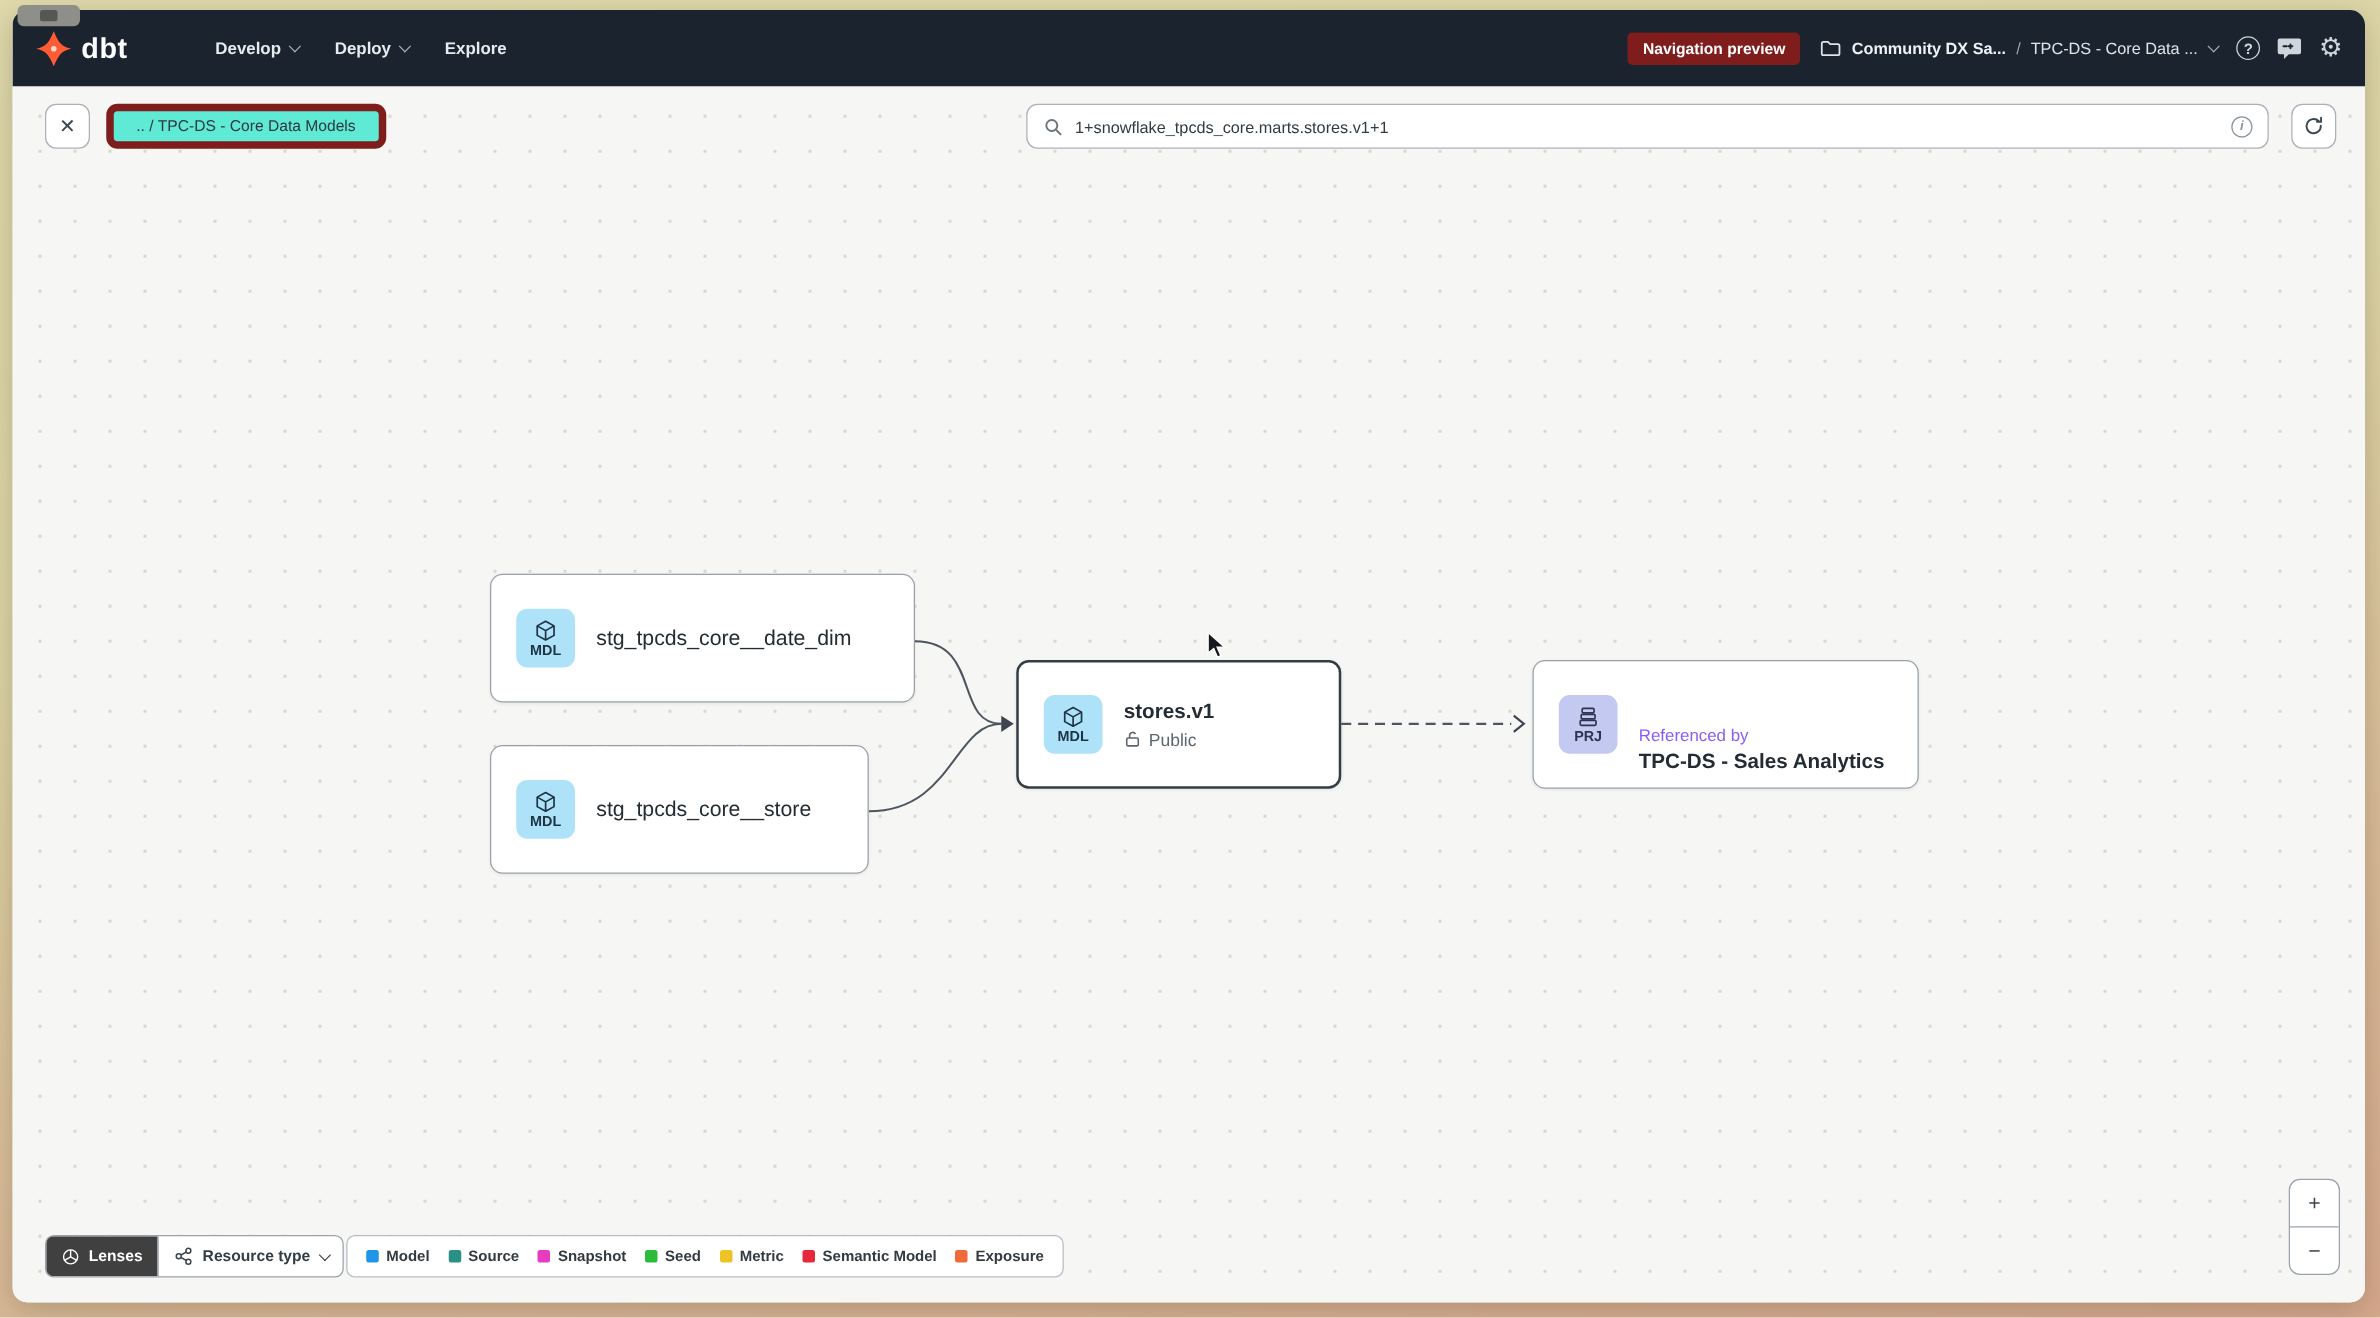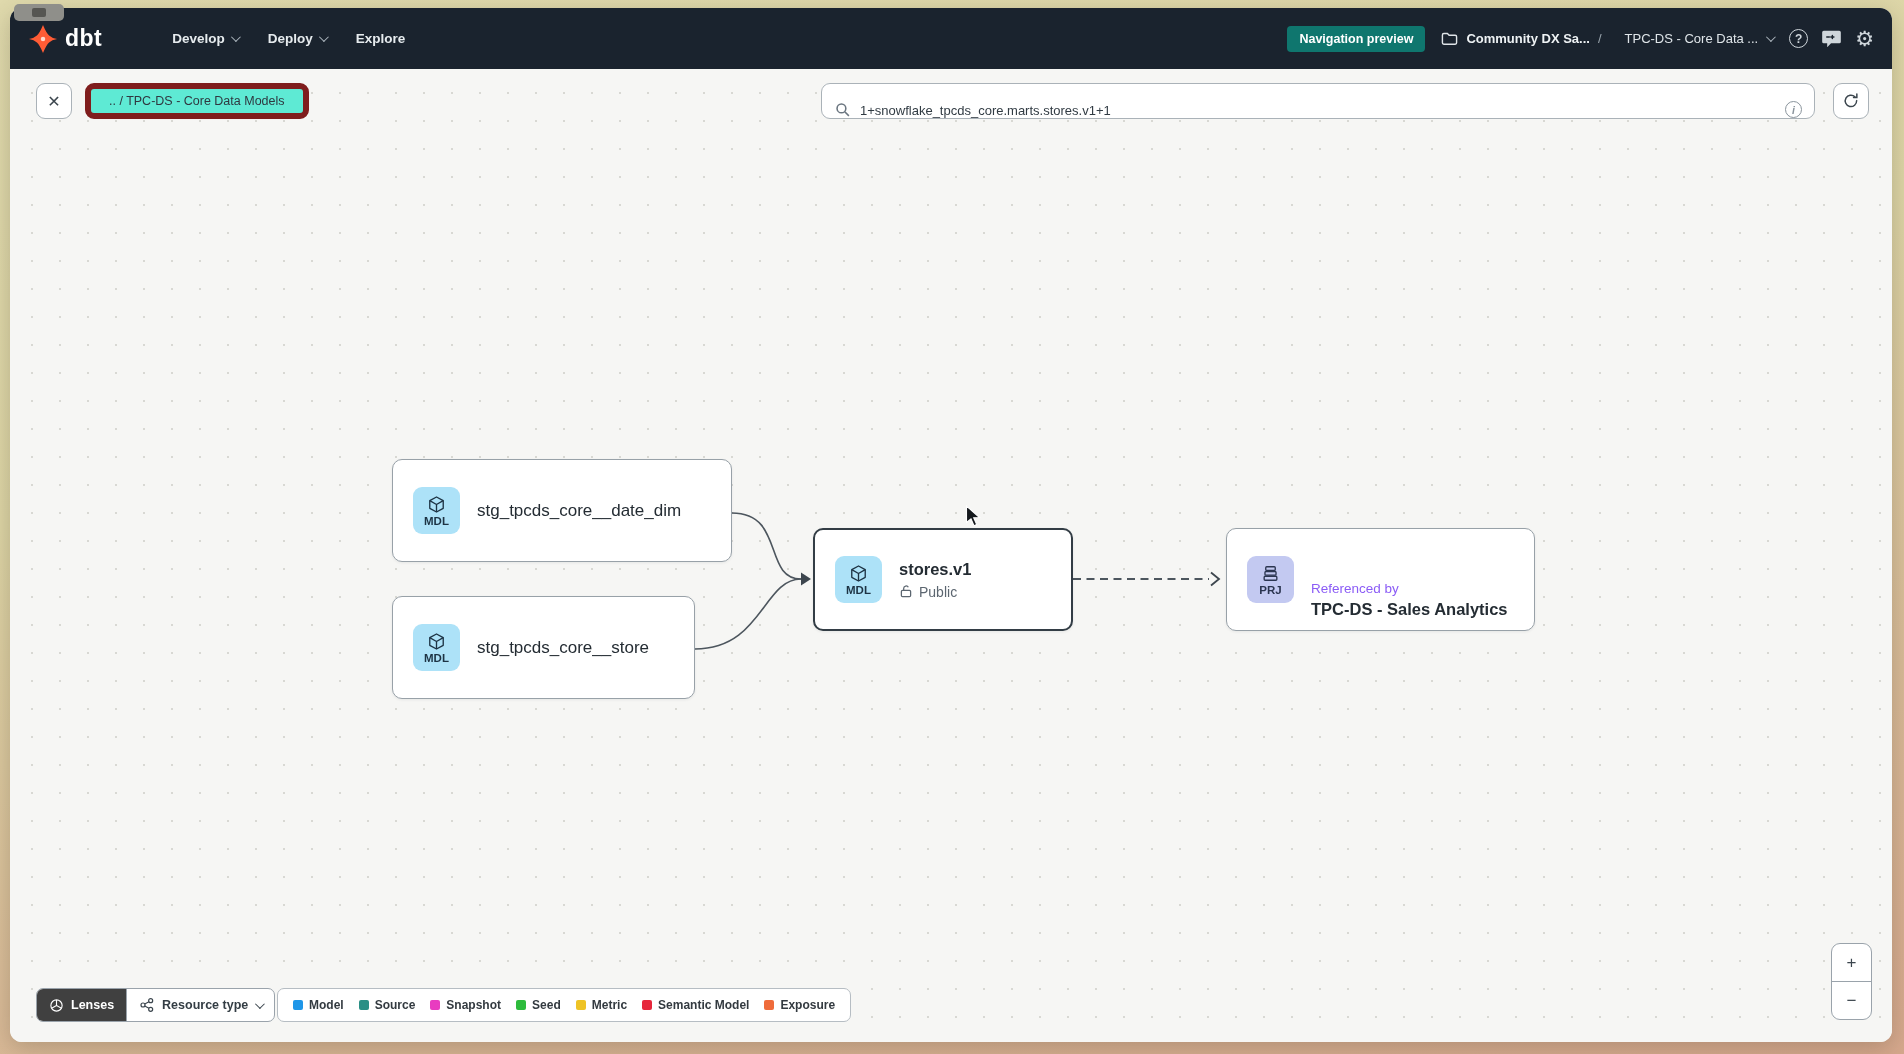--- a/index.html
+++ b/index.html
@@ -30,27 +30,27 @@
     color:#e6ebee; z-index:20;gap:32px;
   }
   .brand{ display:flex; align-items:center; gap:7px; margin-right:38px; }
   .brand-word{ font-size:23px; font-weight:700; color:#fff; letter-spacing:.5px; }
   .menu{ display:flex; align-items:center; gap:30px; }
   .menu-item{ display:flex; align-items:center; gap:6px; font-size:13.5px; font-weight:700; cursor:pointer; }
   .chev{ width:7px; height:7px; border-right:1.6px solid #aab4bc; border-bottom:1.6px solid #aab4bc;
          transform:rotate(45deg) translateY(-2px); display:inline-block; }
   .nav-right{ margin-left:auto; display:flex; align-items:center; gap:16px; }
   .preview-badge{
-    background:#0f766e; color:#fff; font-size:12.5px; font-weight:700;
+    background:#7f1d1d; color:#fff; font-size:12.5px; font-weight:700;
     padding:6px 12px; border-radius:4px; cursor:pointer;
   }
   .crumbs{ display:flex; align-items:center; gap:8px; font-size:13px; cursor:pointer;}
   .crumb-account{ font-weight:700; color:#eef2f4; }
   .crumb-sep{ color:#9aa5ad; }
-  .crumb-project{ color:#dfe5e9;margin-left:15px; }
+  .crumb-project{ color:#dfe5e9; }
   .nav-icons{ display:flex; align-items:center; gap:13px; }
   .help-circle{
     width:19px; height:19px; border:1.7px solid #cfd6db; border-radius:50%;
     display:flex; align-items:center; justify-content:center;
     font-size:12px; font-weight:700; color:#cfd6db; cursor:pointer;
   }
   .gear{ font-size:21px; color:#cfd6db; line-height:1; cursor:pointer; }
 
   
   .canvas{
@@ -71,21 +71,21 @@
   .refresh-btn{ left:1823px; top:75px; }
   .path-chip{
     position:absolute; left:75px; top:75px; height:36px; padding:0 18px;
     background:#5eead4; border:6px solid #7f1d1d; border-radius:9px;
     display:flex; align-items:center; font-size:12.5px; color:#2f3840;
     z-index:10; cursor:pointer; white-space:nowrap;
   }
   .searchbar{
     position:absolute; left:811px; top:75px; width:994px; height:36px;
     background:#fff; border:1px solid #aab2b8; border-radius:9px;
-    display:flex; align-items:flex-end; padding:0 12px; gap:9px; z-index:10;
+    display:flex; align-items:center; padding:0 12px; gap:9px; z-index:10;
   }
   .searchbar input{
     flex:1; border:none; outline:none; font-family:"Liberation Sans",sans-serif;
     font-size:13px; color:#313b43; background:transparent;
   }
   .info-circle{
     width:17px; height:17px; border:1.4px solid #8a949c; border-radius:50%;
     display:flex; align-items:center; justify-content:center;
     font-size:10.5px; color:#8a949c; font-weight:700; font-style:italic; cursor:pointer;
   }

